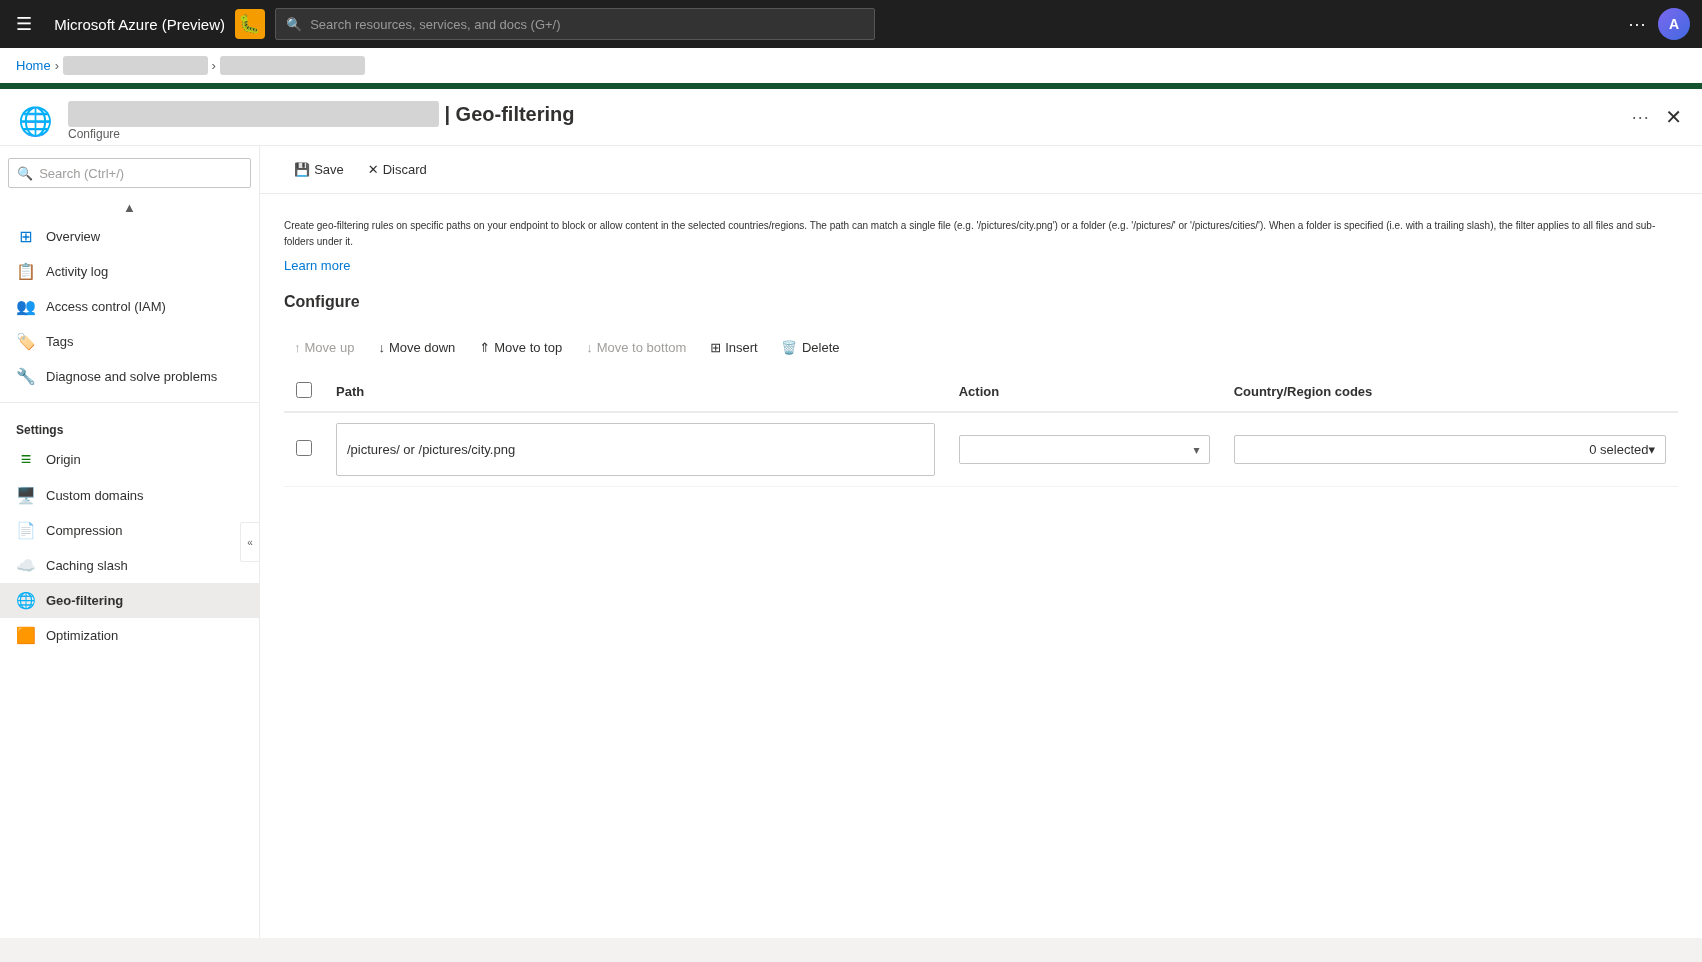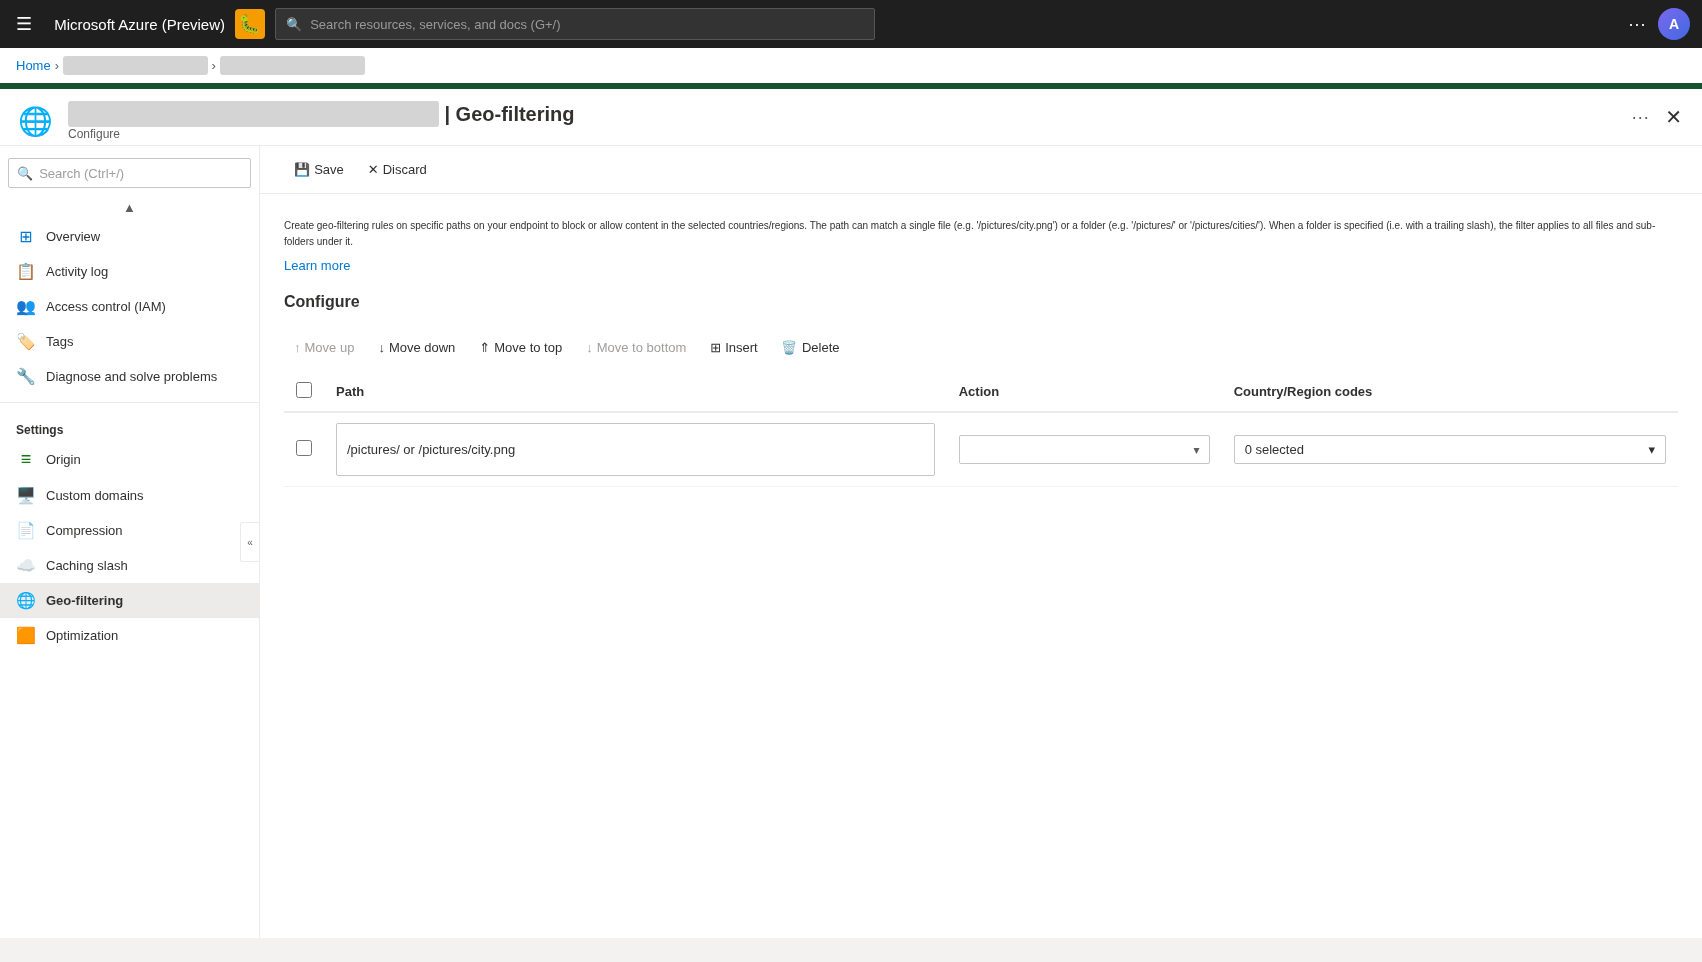--- a/index.html
+++ b/index.html
@@ -300,21 +300,21 @@
       right: 10px;
       top: 50%;
       transform: translateY(-50%);
       pointer-events: none;
       font-size: 12px;
       color: #605e5c;
     }
     .country-select-display {
       display: flex;
       align-items: center;
-      justify-content: space-between;
+      justify-content: flex-end;
       border: 1px solid #c8c6c4;
       border-radius: 2px;
       padding: 6px 10px;
       font-size: 13px;
       color: #323130;
       background: #fff;
       cursor: pointer;
       width: 100%;
     }
 

